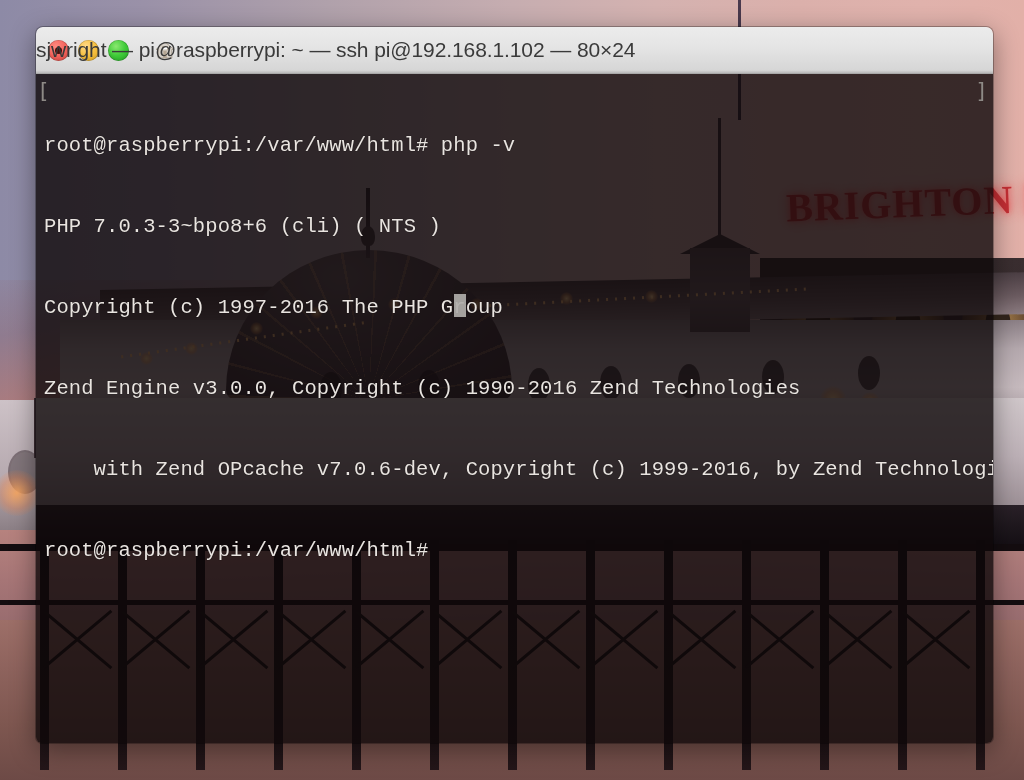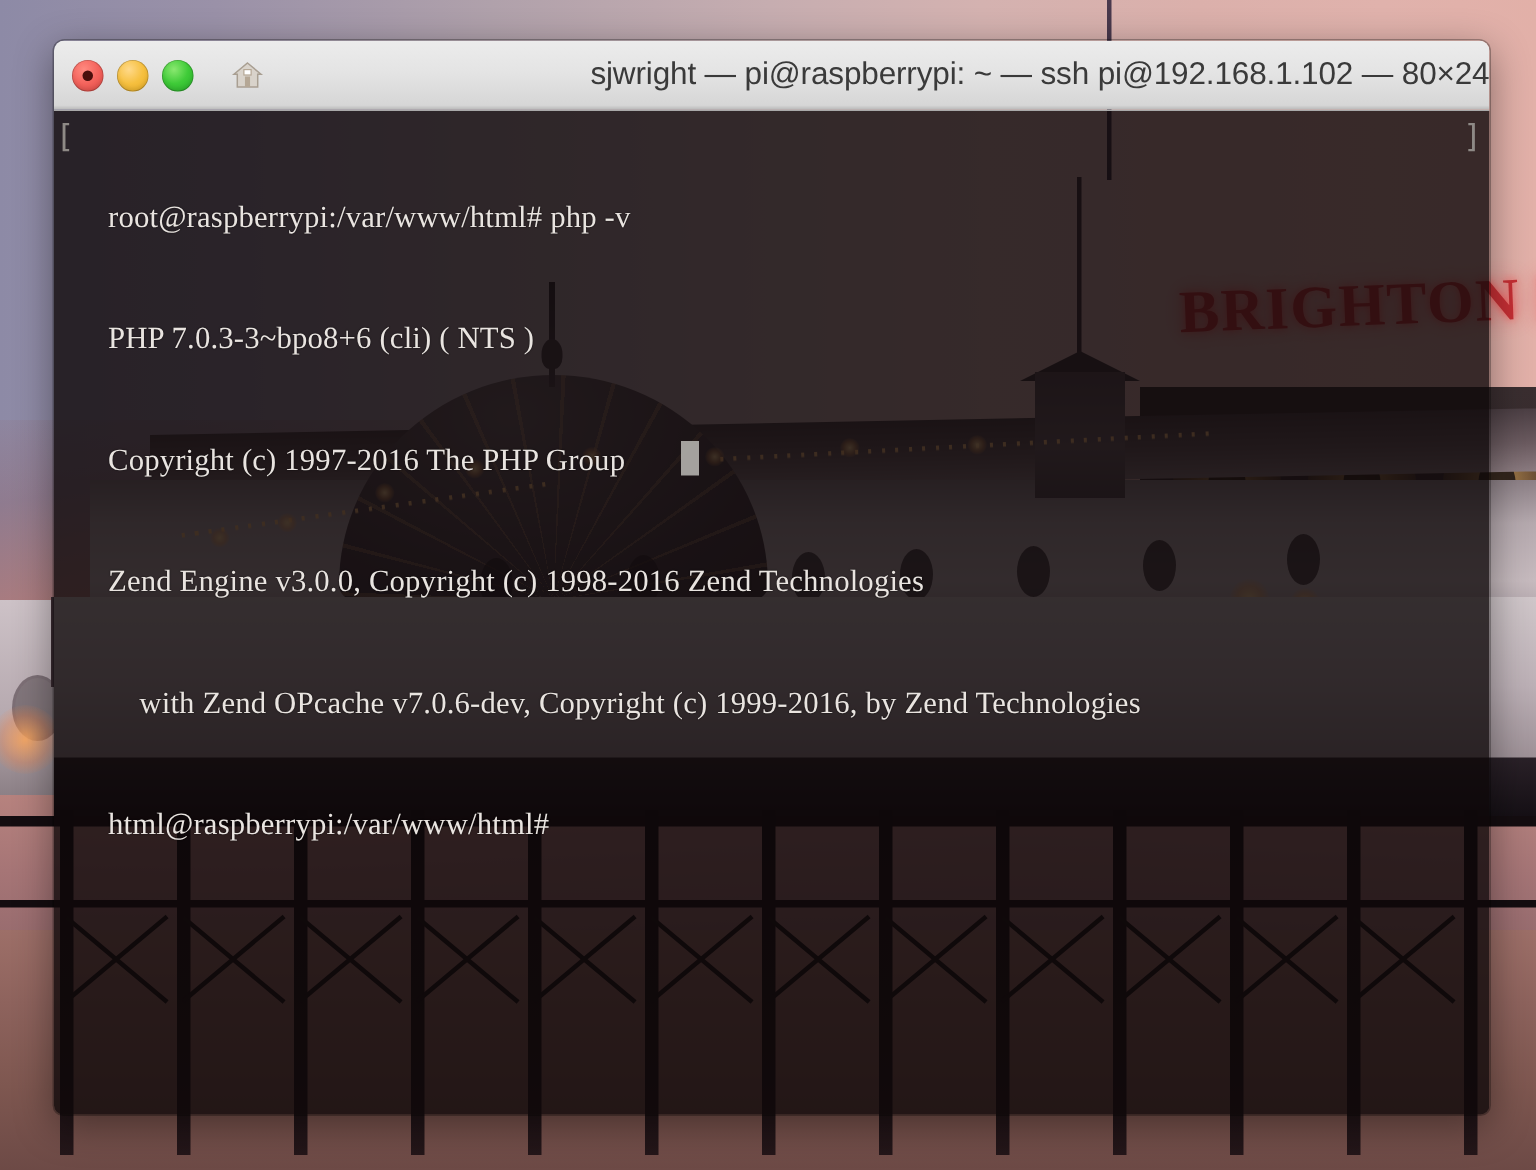--- a/index.html
+++ b/index.html
@@ -272,49 +272,48 @@
     background: #4a0f0c;
   }
   .home-icon {
     margin-left: 15px;
     width: 24px; height: 24px;
     display: flex; align-items: center; justify-content: center;
   }
   #title-text {
     position: absolute;
     left: 0; right: 0;
-    text-align: right;
+    text-align: left;
     font-size: 21px;
     color: #3a3a3a;
     font-family: "Liberation Sans", sans-serif;
     letter-spacing: -0.1px;
     pointer-events: none;
     white-space: nowrap;
   }
 
   
   #term-body {
     position: relative;
     height: 670px;
     background: rgba(14, 8, 9, 0.80);
     overflow: hidden;
   }
   #term-text {
     position: absolute;
     left: 8px;
     top: 4px;
     right: 0;
-    font-family: Liberation Serif, serif;
+    font-family: Liberation Mono, monospace;
     font-size: 20.5px;
     line-height: 27px;
     color: #e9e4e0;
     white-space: pre;
     letter-spacing: 0.1px;
     text-shadow: 0 0 1px rgba(0,0,0,0.9);
-    margin-left: 28px;
   }
   #term-text .line { height: 27px; }
   .cursor-block {
     position: absolute;
     left: 418px;
     top: 220px;
     width: 12px;
     height: 23px;
     background: rgba(176,174,170,0.92);
   }
@@ -455,20 +454,20 @@
   </div>
 
   <div id="term-body">
     <div class="scroll-mark left">[</div>
     <div class="scroll-mark right">]</div>
 
     <div id="term-text">
       <div class="line">root@raspberrypi:/var/www/html# php -v</div>
       <div class="line">PHP 7.0.3-3~bpo8+6 (cli) ( NTS )</div>
       <div class="line">Copyright (c) 1997-2016 The PHP Group</div>
-      <div class="line">Zend Engine v3.0.0, Copyright (c) 1998-2016 Zend Technologies</div>
+      <div class="line">Zend Engine v3.0.0, Copyright (c) 1990-2016 Zend Technologies</div>
       <div class="line">    with Zend OPcache v7.0.6-dev, Copyright (c) 1999-2016, by Zend Technologies</div>
-      <div class="line">html@raspberrypi:/var/www/html# </div>
+      <div class="line">root@raspberrypi:/var/www/html# </div>
     </div>
 
     <div class="cursor-block"></div>
   </div>
 </div>
 
 </body></html>

